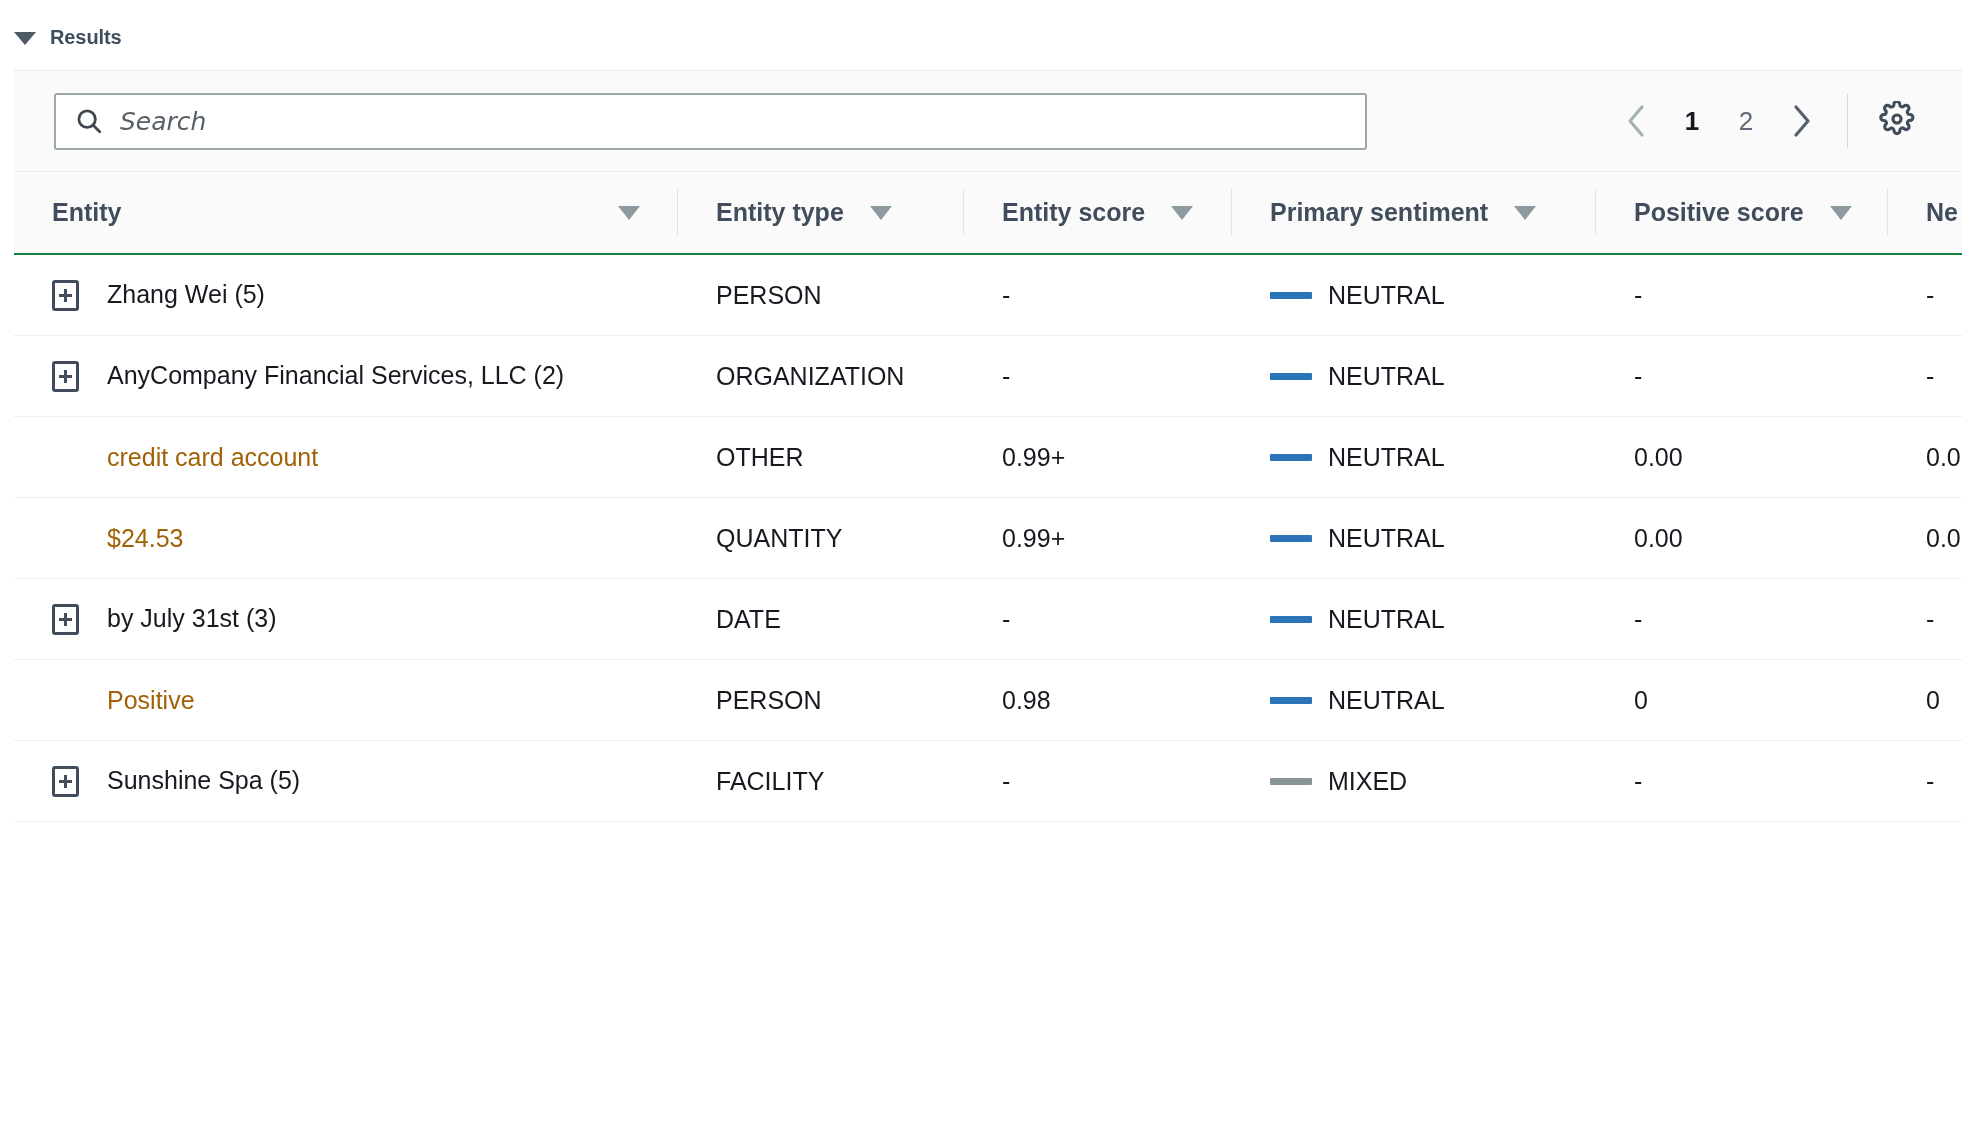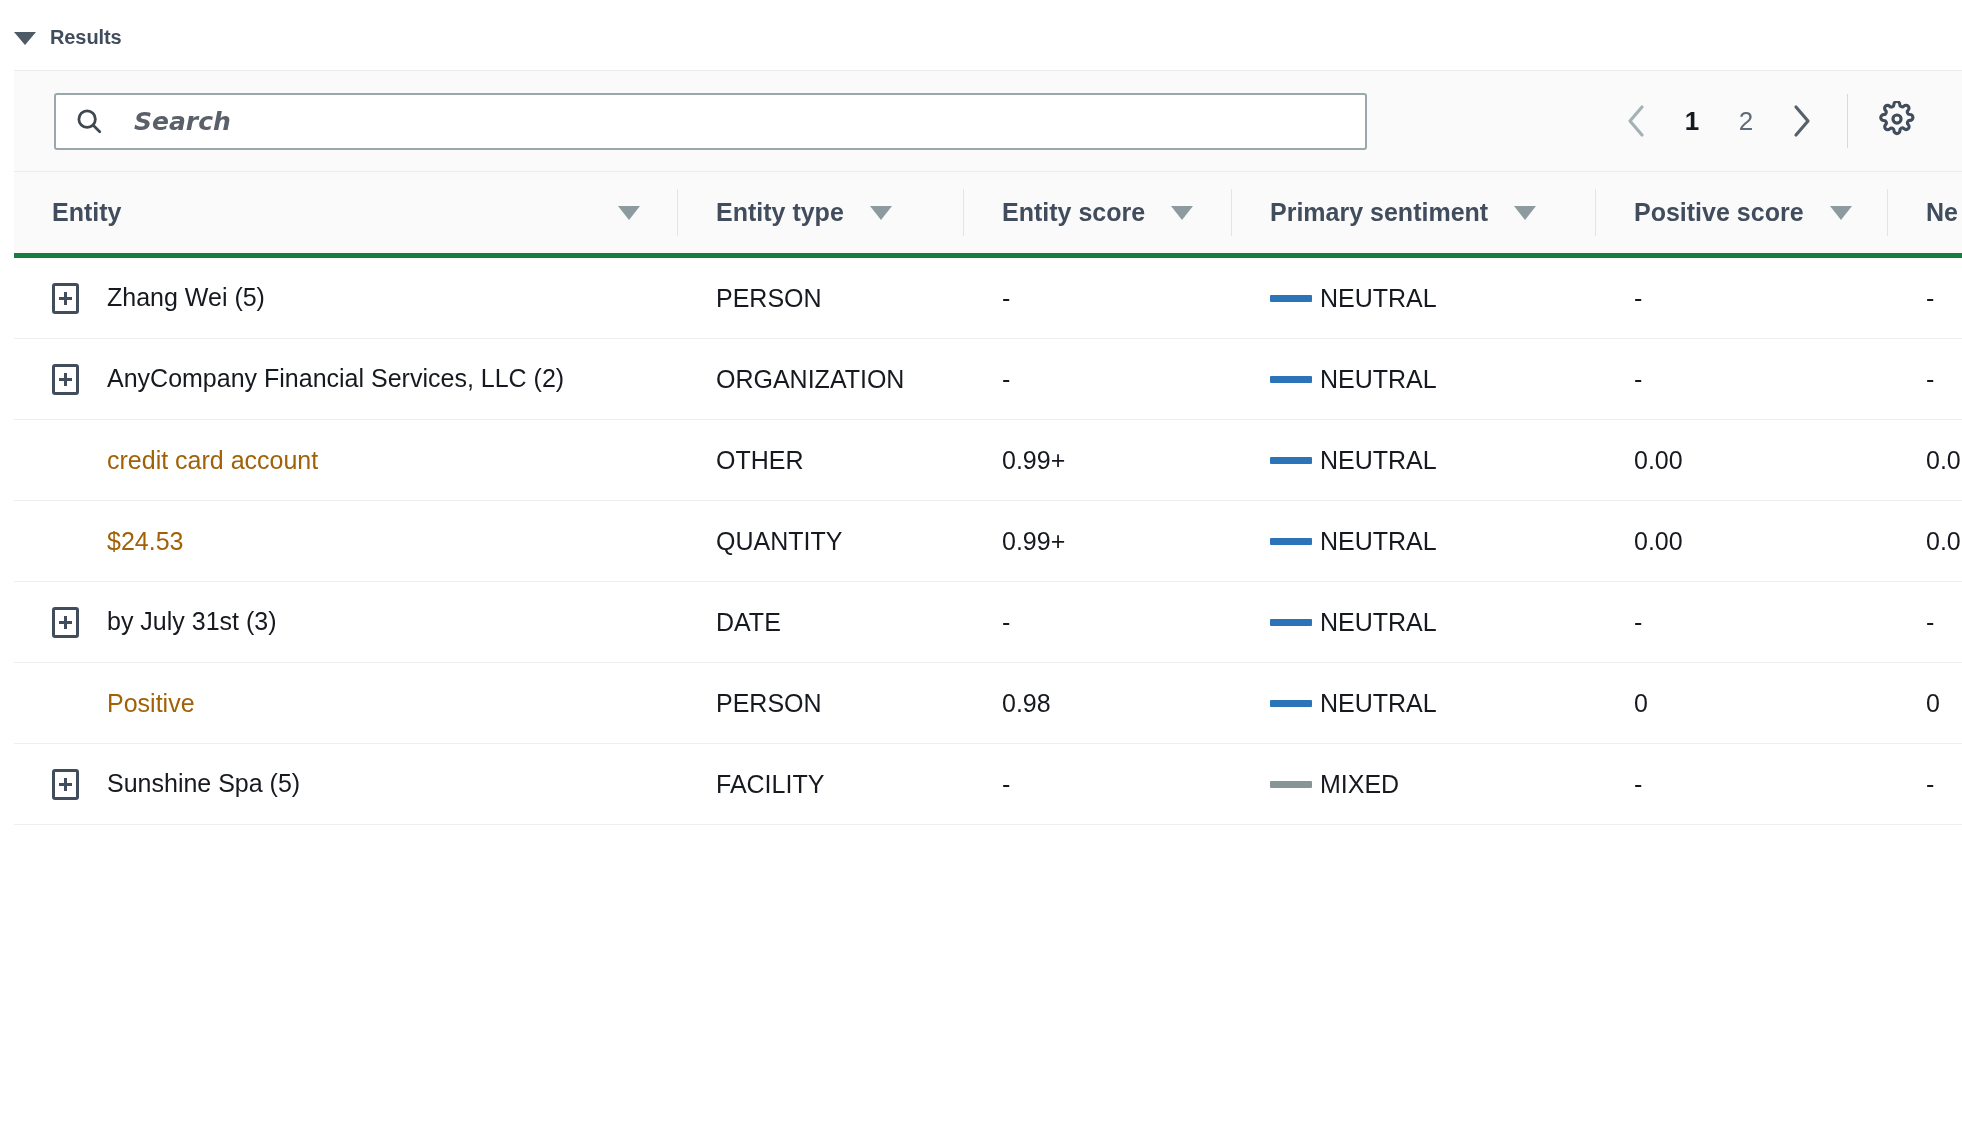--- a/index.html
+++ b/index.html
@@ -62,22 +62,21 @@
   .search-box {
     width: 1313px;
     height: 57px;
     background: #ffffff;
     border: 2px solid #9aa7ab;
     border-radius: 3px;
     display: flex;
     align-items: center;
     padding: 0 18px;
     box-sizing: border-box;
-    gap: 30px;
-    font-weight: bold;
+    gap: 16px;
   }
   .search-icon svg { display: block; }
   .search-placeholder {
     font-size: 25px;
     font-style: italic;
     color: #596069;
     font-family: "DejaVu Sans", sans-serif;
   }
 
   .toolbar-right {
@@ -133,21 +132,21 @@
   table.data-table thead tr {
     background: #fafafa;
   }
   table.data-table th {
     text-align: left;
     font-size: 25px;
     font-weight: bold;
     color: #414d5c;
     padding: 0 0 0 0;
     height: 81px;
-    border-bottom: 5px solid #15803d;
+    border-bottom: 2px solid #15803d;
     vertical-align: middle;
     position: relative;
   }
   .th-inner {
     display: flex;
     align-items: center;
     height: 81px;
     padding-left: 38px;
     box-sizing: border-box;
   }
@@ -213,21 +212,21 @@
   .entity-link {
     margin-left: 28px;
     color: #a16207;
     cursor: pointer;
   }
 
   .sentiment-cell {
     display: flex;
     align-items: center;
     padding-left: 38px;
-    gap: 8px;
+    gap: 16px;
   }
   .sent-bar {
     width: 42px;
     height: 7px;
     border-radius: 1px;
     flex: none;
   }
 
   
   .clip-right { }

